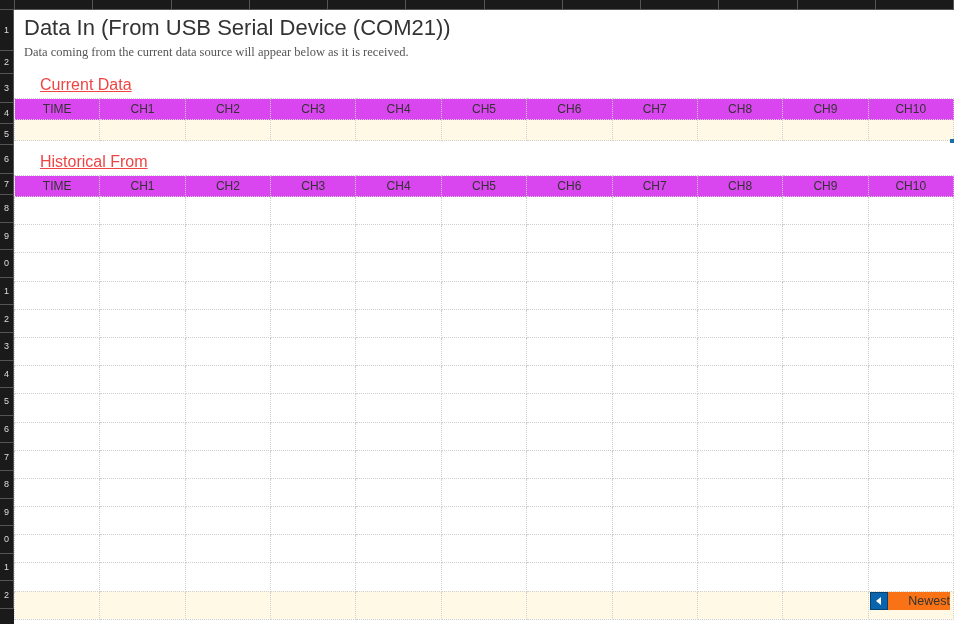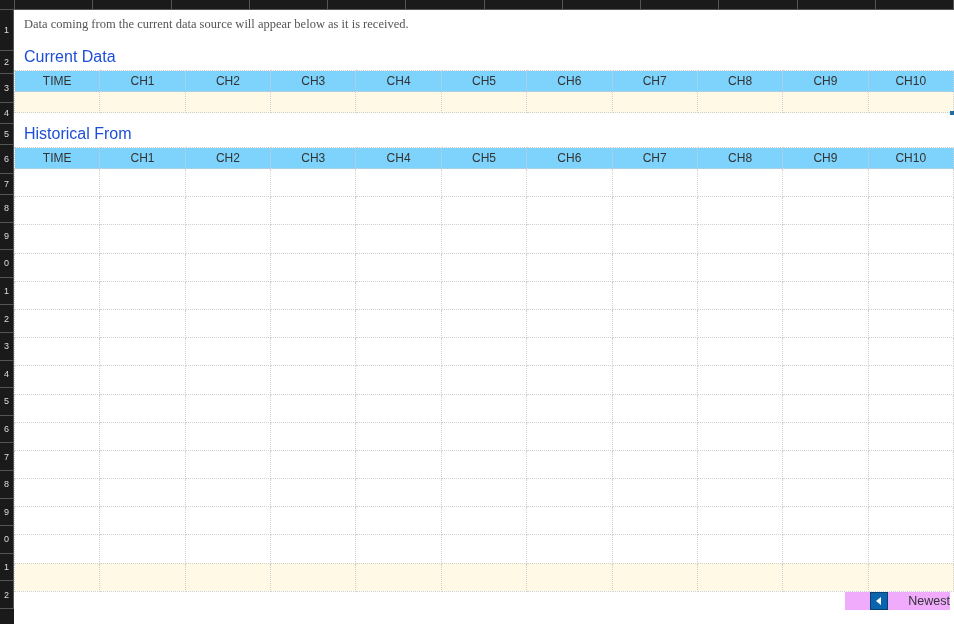--- a/index.html
+++ b/index.html
@@ -79,37 +79,38 @@
     line-height: 28px;
   }
   .page-subtitle {
     font-size: 12.5px;
     color: #555;
     padding: 3px 0 4px;
     font-family: Liberation Serif, serif;
   }
   .section-title {
     font-size: 16px;
-    color: #1d4ed8;
-    padding: 10px 10px 4px;
+    color: #ef4444;
+    padding: 10px 26px 4px;
+    text-decoration: underline;
   }
   table.grid {
     width: 100%;
     border-collapse: collapse;
     table-layout: fixed;
   }
   .grid th, .grid td {
     border: 1px dotted #cfcfcf;
     font-size: 12px;
     text-align: center;
     padding: 0;
     height: 20px;
   }
   .grid th {
-    background: #7dd3fc;
+    background: #d946ef;
     font-weight: 400;
     color: #333;
   }
   tr.cream td { background: #fff9e6; }
   .hist-wrap {
     margin-top: 2px;
   }
   .hist-lastrow td { background: #fff9e6; }
   .resize-handle {
     position: absolute;
@@ -120,22 +121,21 @@
   }
   .newest-widget {
     position: absolute;
     right: 4px;
     bottom: 14px;
     display: flex;
     align-items: center;
     gap: 20px;
     font-size: 12.5px;
     color: #333;
-    background: #f0abfc;
-    padding-left: 25px;
+    background: #f97316;
   }
   .newest-icon {
     width: 18px;
     height: 18px;
     background: #0a64ad;
     display: flex;
     align-items: center;
     justify-content: center;
     color: #fff;
     box-shadow: inset 0 0 0 1px #05426f;
@@ -184,20 +184,21 @@
       <div class="rg-cell">7</div>
       <div class="rg-cell">8</div>
       <div class="rg-cell">9</div>
       <div class="rg-cell">0</div>
       <div class="rg-cell">1</div>
       <div class="rg-cell">2</div>
     </div>
 
     <div class="main">
       <div class="title-block">
+        <div class="page-title">Data In (From USB Serial Device (COM21))</div>
         <div class="page-subtitle">Data coming from the current data source will appear below as it is received.</div>
       </div>
 
       <div class="section-title">Current Data</div>
       <div style="position:relative;">
       <table class="grid">
         <thead>
           <tr id="current-headers">
                 <th>TIME</th>
                 <th>CH1</th>

